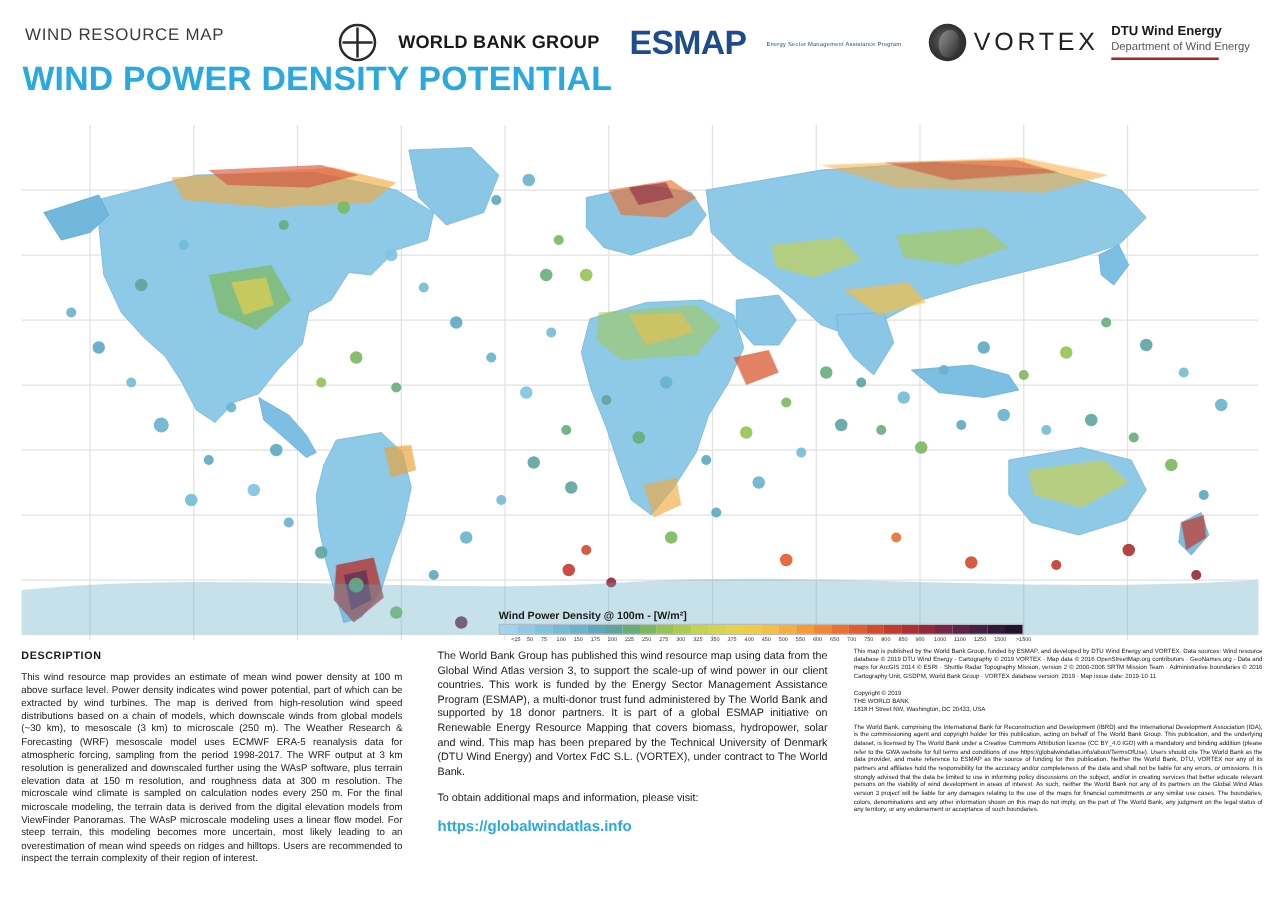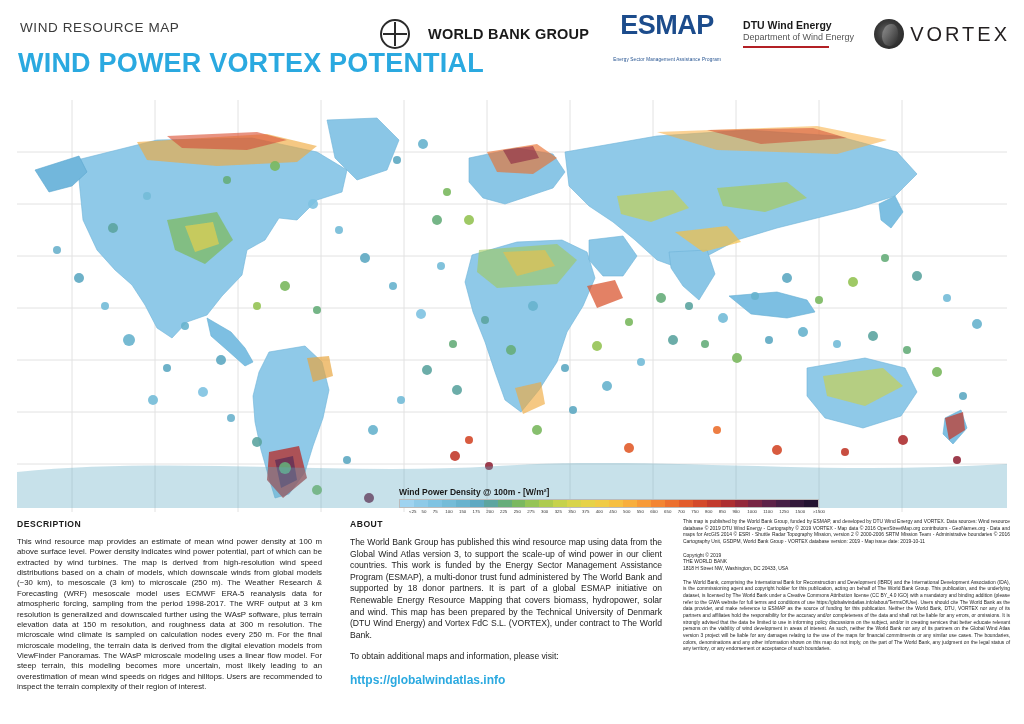--- a/index.html
+++ b/index.html
@@ -66,21 +66,21 @@
   .wbg-mark:after {
     content: "";
     position: absolute; left: 1px; right: 1px; top: 50%;
     height: 2px; margin-top: -1px; background: #2b2b2b;
   }
   .wbg-text {
     font-size: 14.5px; font-weight: 700; color: #1a1a1a; letter-spacing: 0.2px;
     white-space: nowrap;
   }
 
-  .esmap { display:flex; flex-direction: column; align-items:center; padding: 0 12px; gap: 16px; }
+  .esmap { display:flex; flex-direction: row; align-items:center; padding: 0 12px; gap: 16px; }
   .esmap-word {
     font-size: 27px; font-weight: 700; color: #1c4c8c; letter-spacing: -0.5px;
     line-height: 1;
   }
   .esmap-sub {
     font-size: 4.6px; color: #1c4c8c; letter-spacing: 0.2px; margin-top: 2px;
     white-space: nowrap;
   }
 
   .dtu { padding: 0 10px; border-left: 0px; }
@@ -180,45 +180,45 @@
   #col-terms .addr { margin-top: 6px; }
   #col-terms h3 { margin-bottom: 6px; }
 </style>
 </head>
 <body>
 
 <div class="page">
 
   <div class="header">
     <div class="hdr-kicker">WIND RESOURCE MAP</div>
-    <div class="hdr-title">WIND POWER VORTEX POTENTIAL</div>
+    <div class="hdr-title">WIND POWER DENSITY POTENTIAL</div>
 
     <div class="logos">
 
       <div class="logo-block wbg">
         <div class="wbg-mark"></div>
         <div class="wbg-text">WORLD BANK GROUP</div>
       </div>
 
       <div class="logo-block esmap">
         <div class="esmap-word">ESMAP</div>
         <div class="esmap-sub">Energy Sector Management Assistance Program</div>
+      </div>
+
+      <div class="logo-block vortex">
+        <div class="vortex-mark"></div>
+        <div class="vortex-text">VORTEX</div>
       </div>
 
       <div class="logo-block">
         <div class="dtu">
           <div class="dtu-t1">DTU Wind Energy</div>
           <div class="dtu-t2">Department of Wind Energy</div>
           <div class="dtu-rule"></div>
         </div>
-      </div>
-
-      <div class="logo-block vortex">
-        <div class="vortex-mark"></div>
-        <div class="vortex-text">VORTEX</div>
       </div>
 
     </div>
   </div>
 
   <div class="map-wrap">
     <svg class="map-canvas" viewBox="0 0 990 412" preserveAspectRatio="none">
       <defs>
         <linearGradient id="gland" x1="0" y1="0" x2="0" y2="1">
           <stop offset="0%" stop-color="#a9d9f2"></stop>
@@ -474,21 +474,20 @@
   </div>
 
   <div class="cols">
 
     <div class="col" id="col-description">
       <h3>DESCRIPTION</h3>
       <p>This wind resource map provides an estimate of mean wind power density at 100 m above surface level. Power density indicates wind power potential, part of which can be extracted by wind turbines. The map is derived from high-resolution wind speed distributions based on a chain of models, which downscale winds from global models (~30 km), to mesoscale (3 km) to microscale (250 m). The Weather Research &amp; Forecasting (WRF) mesoscale model uses ECMWF ERA-5 reanalysis data for atmospheric forcing, sampling from the period 1998-2017. The WRF output at 3 km resolution is generalized and downscaled further using the WAsP software, plus terrain elevation data at 150 m resolution, and roughness data at 300 m resolution. The microscale wind climate is sampled on calculation nodes every 250 m. For the final microscale modeling, the terrain data is derived from the digital elevation models from ViewFinder Panoramas. The WAsP microscale modeling uses a linear flow model. For steep terrain, this modeling becomes more uncertain, most likely leading to an overestimation of mean wind speeds on ridges and hilltops. Users are recommended to inspect the terrain complexity of their region of interest.</p>
     </div>
 
     <div class="col" id="col-about">
-      <h3>ABOUT</h3>
       <p>The World Bank Group has published this wind resource map using data from the Global Wind Atlas version 3, to support the scale-up of wind power in our client countries. This work is funded by the Energy Sector Management Assistance Program (ESMAP), a multi-donor trust fund administered by The World Bank and supported by 18 donor partners. It is part of a global ESMAP initiative on Renewable Energy Resource Mapping that covers biomass, hydropower, solar and wind. This map has been prepared by the Technical University of Denmark (DTU Wind Energy) and Vortex FdC S.L. (VORTEX), under contract to The World Bank.</p>
       <p class="visit">To obtain additional maps and information, please visit:</p>
       <a class="link" href="#">https://globalwindatlas.info</a>
     </div>
 
     <div class="col" id="col-terms">
       <p>This map is published by the World Bank Group, funded by ESMAP, and developed by DTU Wind Energy and VORTEX. Data sources: Wind resource database © 2019 DTU Wind Energy - Cartography © 2019 VORTEX - Map data © 2016 OpenStreetMap.org contributors - GeoNames.org - Data and maps for ArcGIS 2014 © ESRI - Shuttle Radar Topography Mission, version 2 © 2000-2006 SRTM Mission Team - Administrative boundaries © 2016 Cartography Unit, GSDPM, World Bank Group - VORTEX database version: 2019 - Map issue date: 2019-10-11</p>
       <p class="addr" style="white-space:pre-line">Copyright © 2019
 THE WORLD BANK
 1818 H Street NW, Washington, DC 20433, USA</p>

